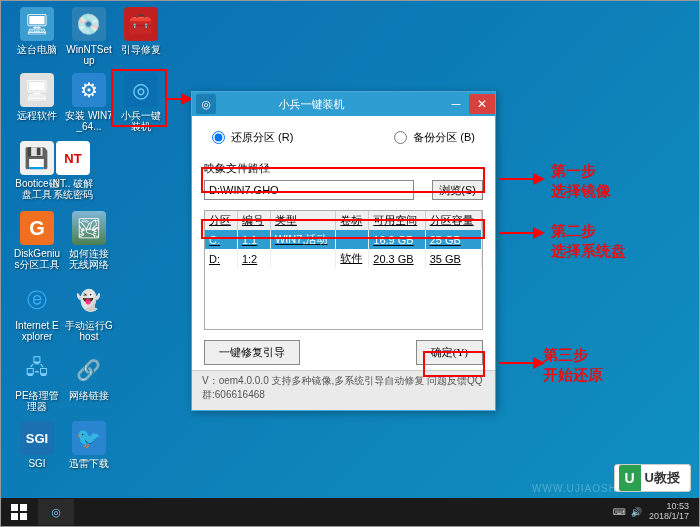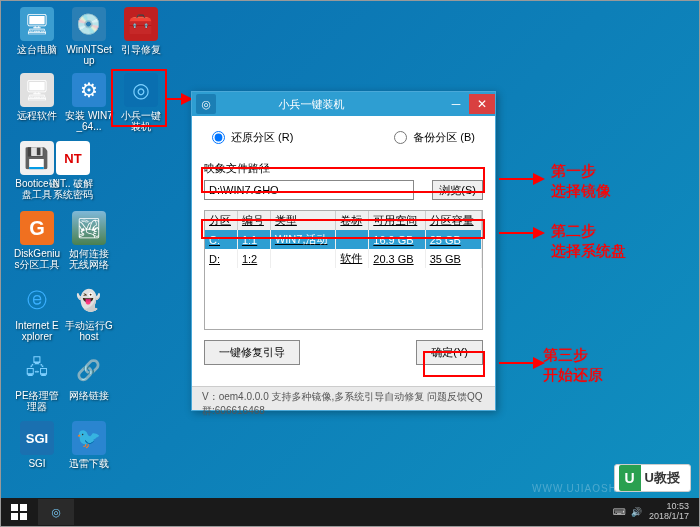--- a/index.html
+++ b/index.html
@@ -34,22 +34,22 @@
 .section-label { font-size: 11px; margin: 6px 0 4px; }
 .path-row { display: flex; gap: 18px; }
 .path-input { flex: 1; height: 20px; border: 1px solid #888; padding: 0 4px; font-size: 11px; }
 .browse-btn { height: 20px; padding: 0 6px; font-size: 11px; background: #efefef; border: 1px solid #888; cursor: pointer; }
 .table-wrap { margin-top: 10px; border: 1px solid #aaa; height: 120px; overflow: hidden; }
 table { width: 100%; border-collapse: collapse; font-size: 11px; text-decoration: underline; }
 thead th { background: #f0f0f0; border-right: 1px solid #ccc; padding: 2px 4px; font-weight: normal; text-align: left; }
 tbody td { padding: 2px 4px; border-right: 1px solid #eee; }
 tbody tr.selected { background: #2e9ed2; color: #fff; }
 .btn-row { display: flex; justify-content: space-between; margin-top: 10px; }
-.btn { padding: 4px 14px; background: #efefef; border: 1px solid #888; font-size: 11px; cursor: pointer; }
-.footer { position: absolute; bottom: 0; left: 0; right: 0; height: 24px; background: #eaeaea; border-top: 1px solid #ccc; font-size: 10px; color: #555; padding: 3px 10px; }
+.btn { padding: 4px 14px; background: #efefef; border: 1px solid #888; font-size: 11px; cursor: pointer; font-family: Liberation Serif, serif; }
+.footer { position: absolute; bottom: 0; left: 0; right: 0; height: 40px; background: #eaeaea; border-top: 1px solid #ccc; font-size: 10px; color: #555; padding: 3px 10px; }
 
 .arrow { position: absolute; color: #f00; }
 .anno { position: absolute; color: #f00; font-size: 15px; font-weight: normal; line-height: 1.3; text-shadow: 0 0 1px #f00; }
 .red-box { position: absolute; border: 2px solid #f00; pointer-events: none; }
 
 .taskbar { position: absolute; bottom: 0; left: 0; right: 0; height: 28px; background: #1a1a1a; display: flex; align-items: center; }
 .start-btn { width: 36px; height: 28px; display: flex; align-items: center; justify-content: center; cursor: pointer; }
 .tb-item { width: 36px; height: 26px; margin: 1px; display: flex; align-items: center; justify-content: center; background: #2a2a2a; cursor: pointer; }
 .tb-right { margin-left: auto; display: flex; align-items: center; color: #ccc; font-size: 9px; padding-right: 6px; gap: 6px; }
 .clock { text-align: right; line-height: 1.1; padding-right: 4px; }

